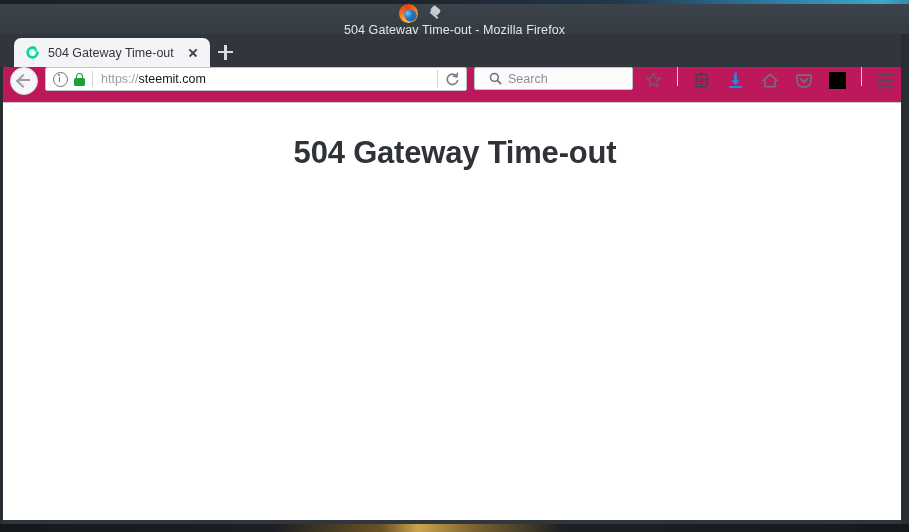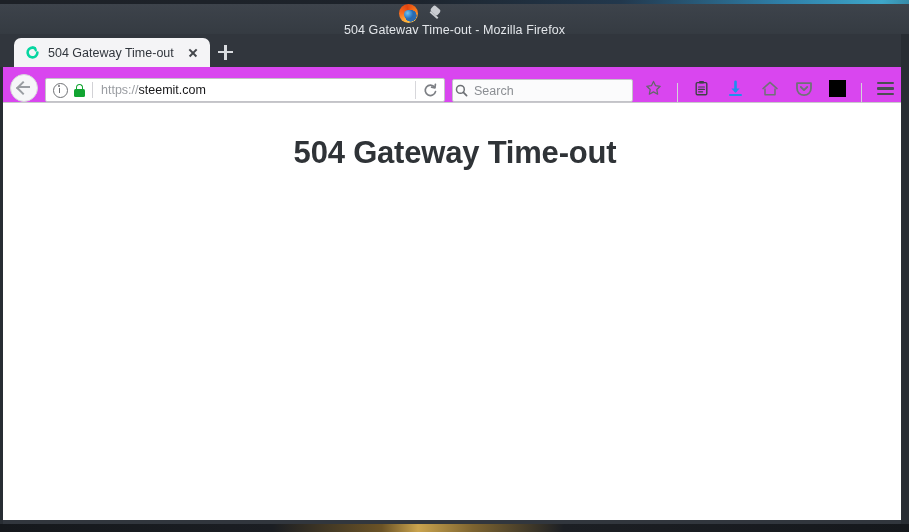--- a/index.html
+++ b/index.html
@@ -195,24 +195,24 @@
     content: "";
     position: absolute;
     background: #d9dce0;
   }
   #newtab::before { left: 8px; top: 13.2px; width: 15px; height: 2.2px; }
   #newtab::after  { left: 14.4px; top: 7px; width: 2.2px; height: 15px; }
 
   
   #navbar {
     height: 36px;
-    background: #d946ef;
+    background: #be185d;
     border-bottom: 1px solid #c8c8cc;
     display: flex;
-    align-items: flex-end;
+    align-items: flex-start;
     padding: 0 10px;
     gap: 7px;
     box-sizing: border-box;
   }
   .back-btn {
     width: 26px; height: 26px;
     border-radius: 50%;
     background: #f6f6f8;
     border: 1px solid #d6d6da;
     position: relative;
@@ -328,28 +328,28 @@
   }
   .vsep {
     width: 1px;
     height: 19px;
     background: #d3d3d8;
     flex: none;
     margin: 0 3px;
   }
 
   #searchbar {
-    width: 181px;
+    width: 159px;
     height: 23px;
     background: #fbfbfc;
     border: 1px solid #c3c3c8;
     border-radius: 2px;
     display: flex;
     align-items: center;
-    padding-left: 2px;
+    padding-left: 14px;
     gap: 6px;
     box-sizing: border-box;
     flex: none;
   }
   #search-placeholder {
     font-size: 12.5px;
     color: #8b8e93;
   }
 
   .ext-square {

